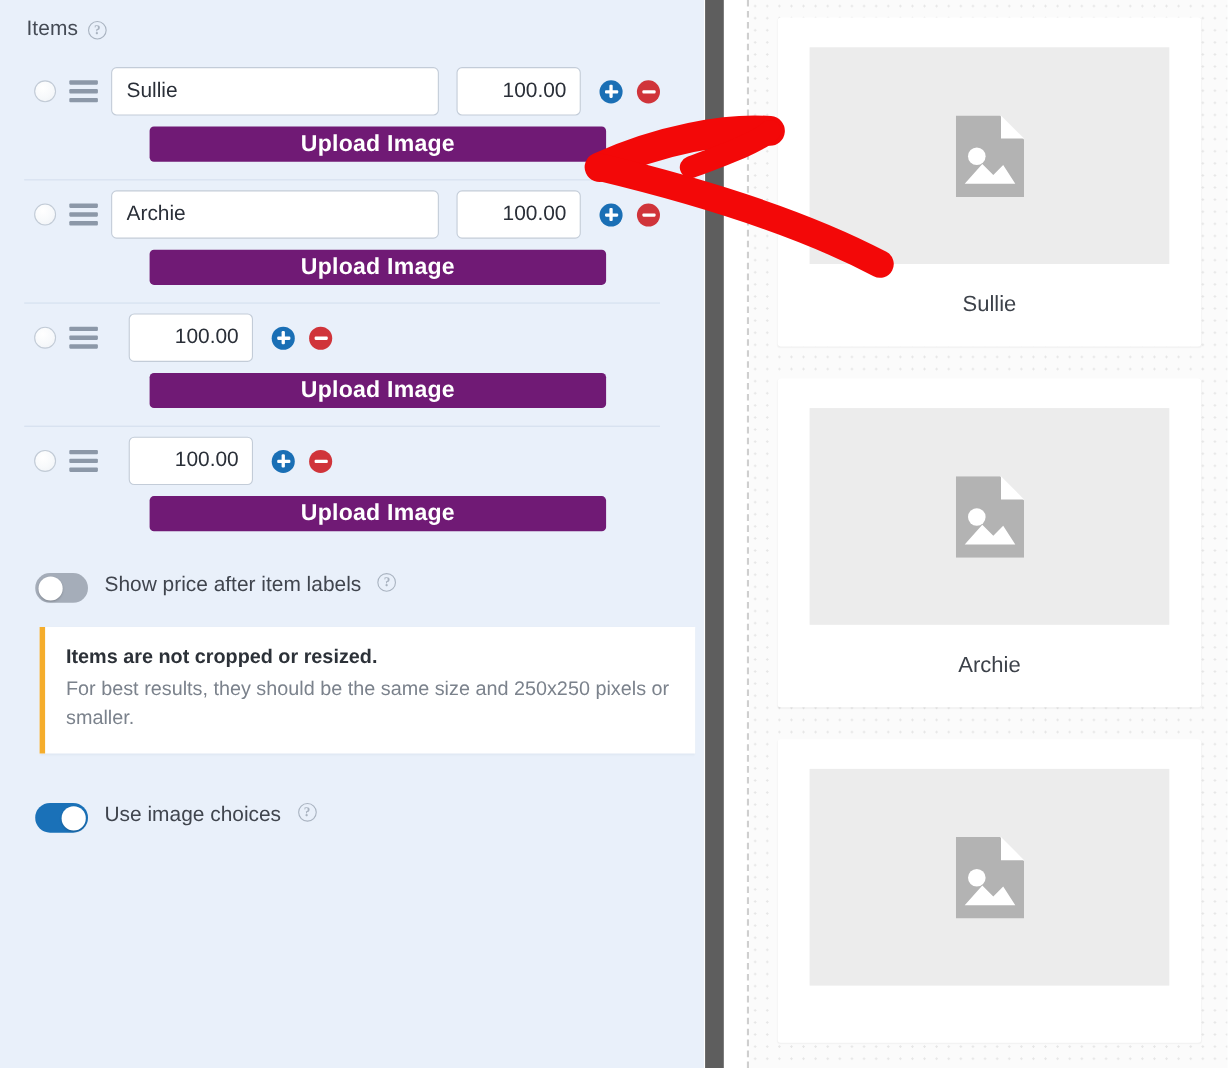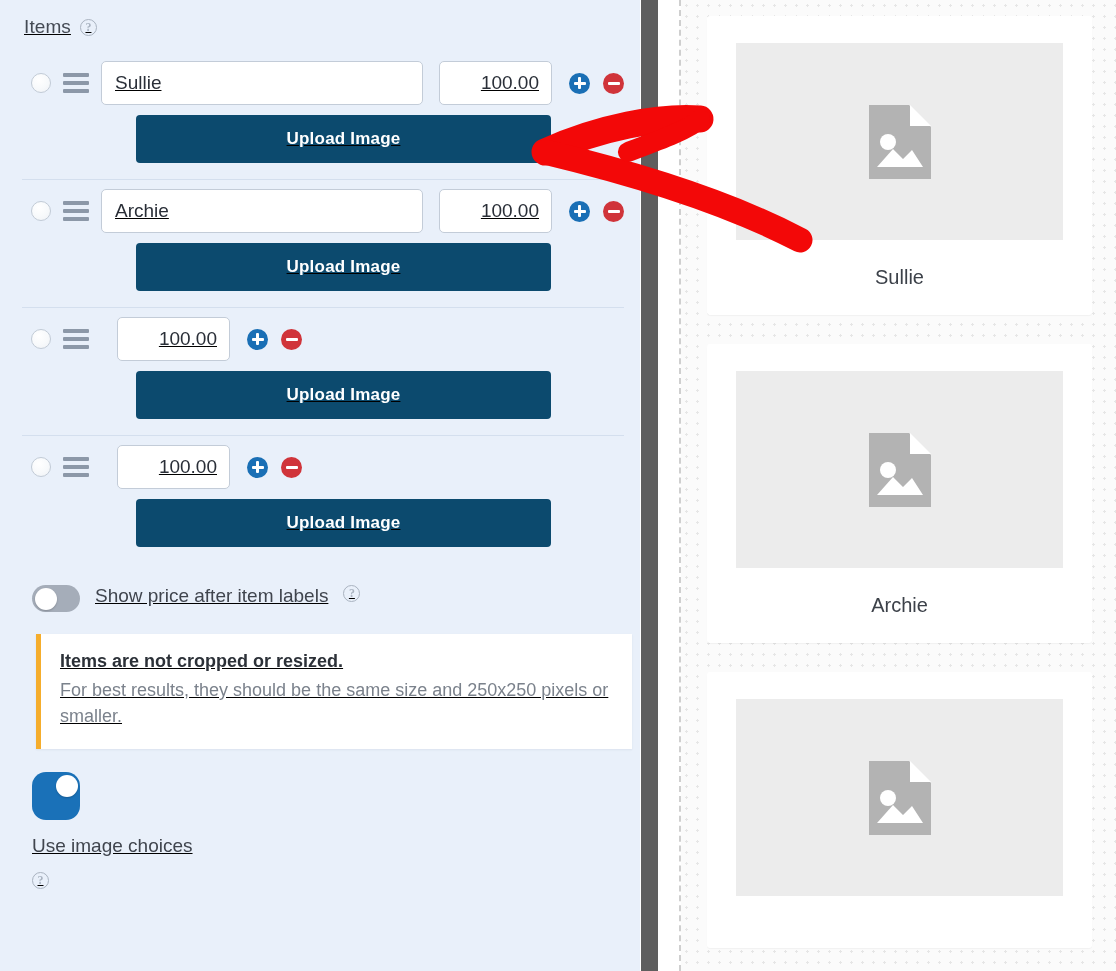--- a/index.html
+++ b/index.html
@@ -27,23 +27,22 @@
     width: 640px;
     flex: 0 0 640px;
     background: #e9f0fa;
     position: relative;
     overflow: hidden;
     padding: 0;
     box-sizing: border-box;
   }
 
   .panel-inner {
-    padding: 12px 16px 0 22px;
-    box-sizing: border-box;
-    text-decoration: underline;
+    padding: 12px 40px 0 22px;
+    box-sizing: border-box;
   }
 
   .field-label-row {
     display: flex;
     align-items: center;
     gap: 9px;
     margin: 4px 0 14px 2px;
   }
   .field-label {
     font-size: 19px;
@@ -167,41 +166,41 @@
     background: #ffffff;
     border-radius: 1px;
   }
   .circ-btn i.h { left: 4.5px; right: 4.5px; top: 9px; height: 3px; }
   .circ-btn i.v { top: 4.5px; bottom: 4.5px; left: 9px; width: 3px; }
 
   .upload-btn {
     display: block;
     width: 415px;
     margin: 11px 0 0 114px;
-    height: 48px;
-    background: #0c4a6e;
+    height: 32px;
+    background: #701a75;
     color: #ffffff;
     border: none;
     border-radius: 4px;
-    font-size: 17px;
+    font-size: 21px;
     font-weight: bold;
     font-family: "Liberation Sans", sans-serif;
     cursor: pointer;
     letter-spacing: .2px;
   }
 
   
   .toggle-row {
     display: flex;
     align-items: flex-start;
     gap: 15px;
     margin-left: 10px;
   }
   .toggle-row.first { margin-top: 22px; }
-  .toggle-row.last  { margin-top: 23px; flex-direction: column; }
+  .toggle-row.last  { margin-top: 45px; }
 
   .switch {
     width: 48px; height: 27px;
     border-radius: 14px;
     position: relative;
     flex: 0 0 48px;
     cursor: pointer;
   }
   .switch.off { background: #a5adb9; }
   .switch.on  { background: #1a71b8; }

